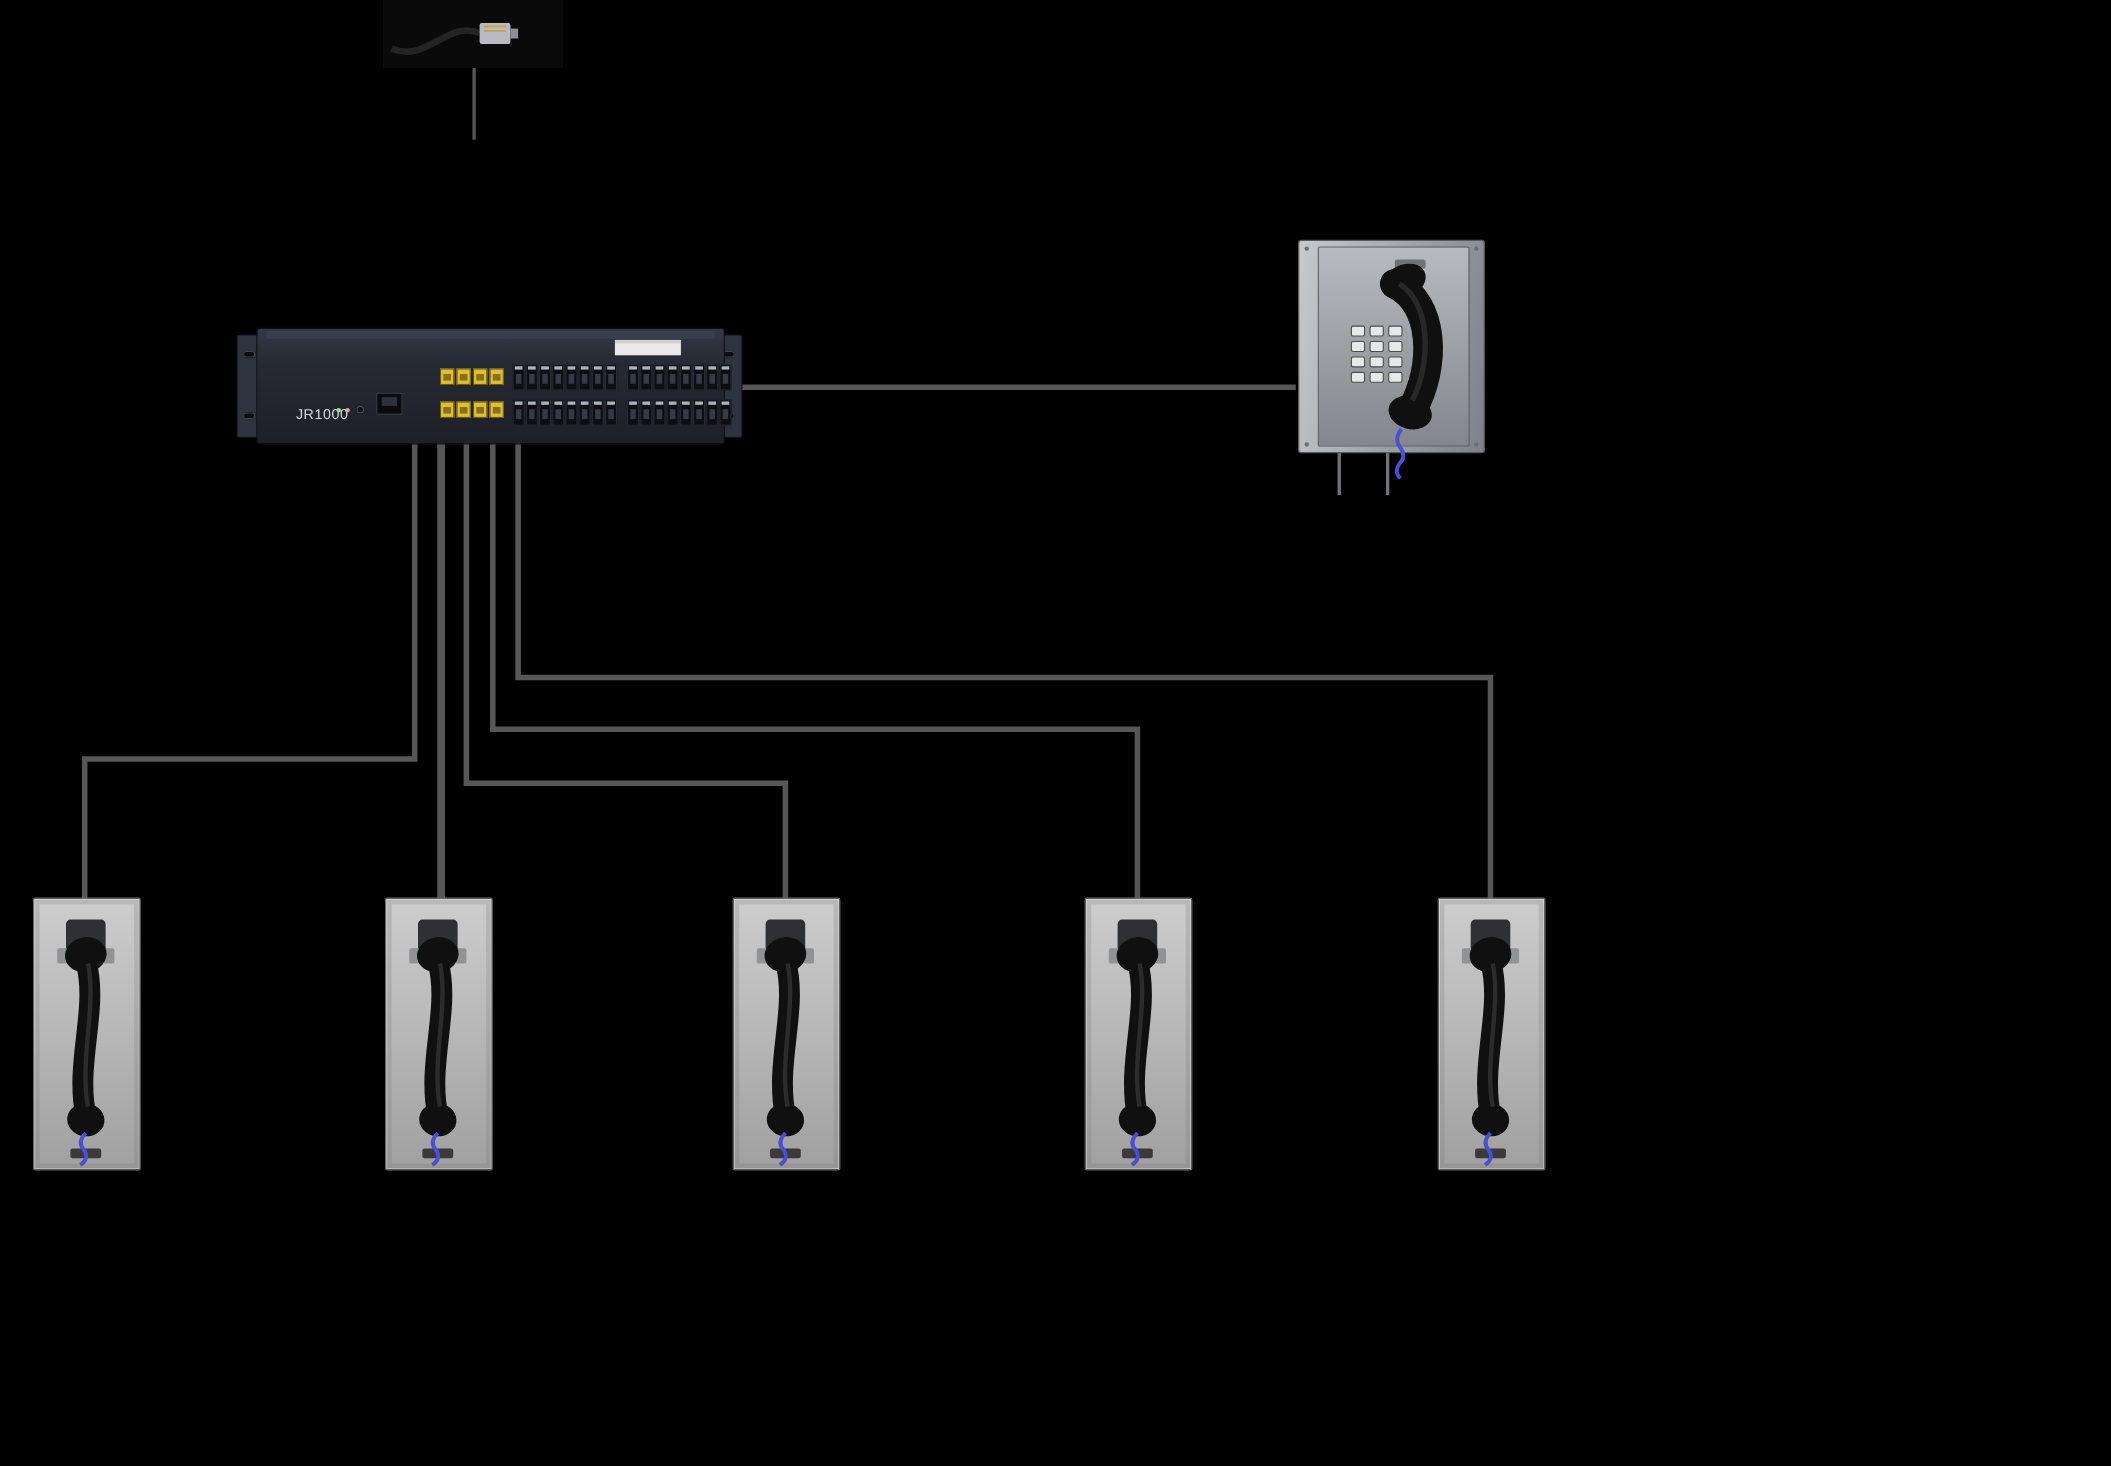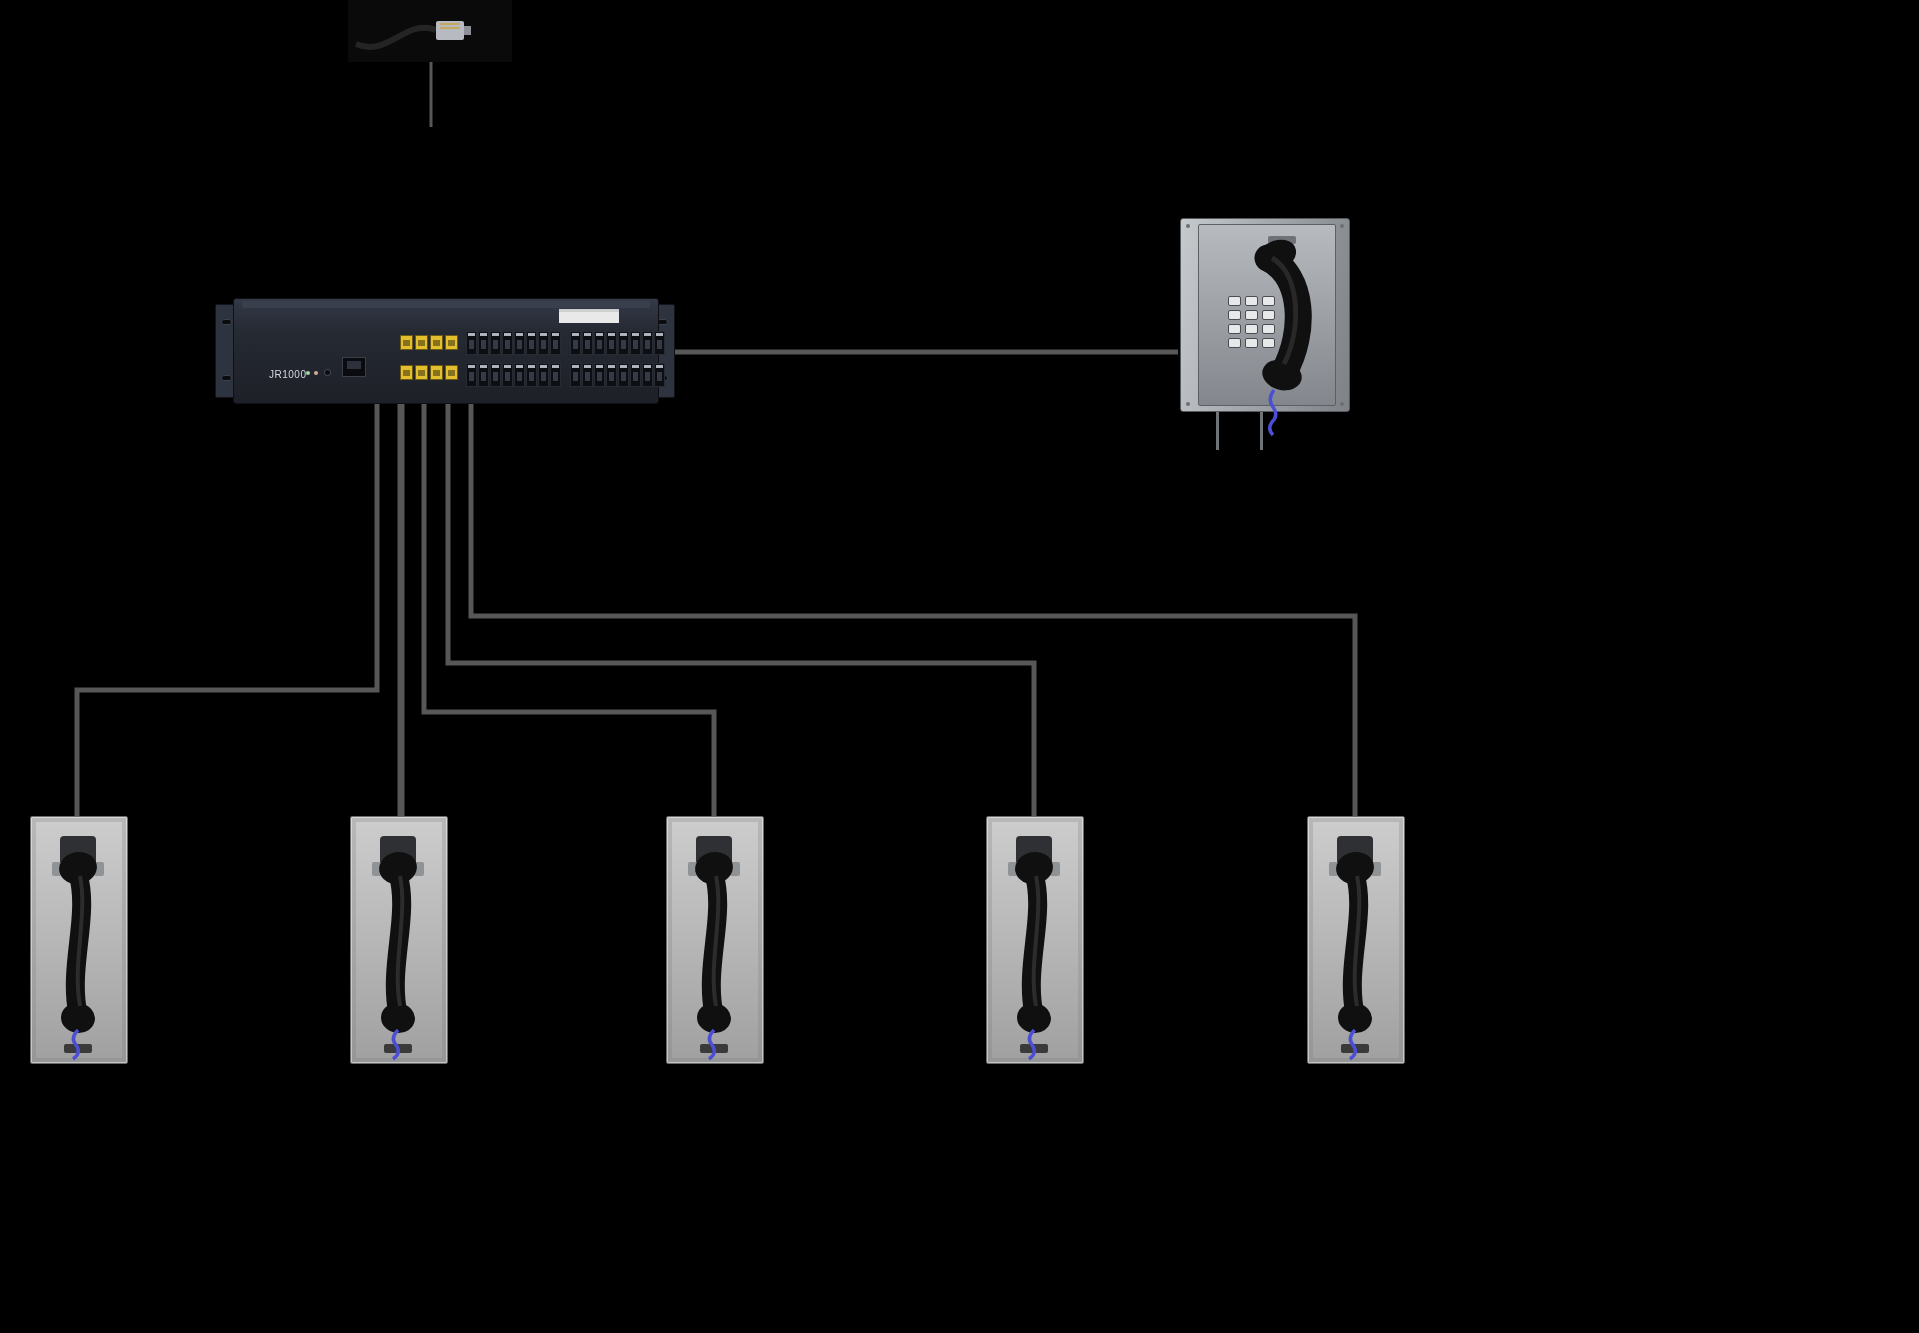--- a/index.html
+++ b/index.html
@@ -16,21 +16,21 @@
   .pbx .ear.left{left:0;}.pbx .ear.right{right:0;}
   .screw{position:absolute;left:5px;width:11px;height:6px;background:#0b0c10;border-radius:3px;
          box-shadow:inset 0 0 0 1px #3d424e;}
   .screw.s1{top:14px;}.screw.s2{top:70px;}
   .pbx .body{position:absolute;left:18px;top:0;width:424px;height:104px;
              background:linear-gradient(180deg,#343948 0%,#262a33 30%,#1d2027 100%);
              border:1px solid #0e1014;border-radius:3px;}
   .pbx .lid{position:absolute;left:8px;top:2px;right:8px;height:7px;background:#3a3f4d;border-radius:2px;}
   .sticker{position:absolute;left:325px;top:10px;width:60px;height:14px;background:#e9e9e9;
            box-shadow:inset 0 3px 0 #cfcfcf;}
-  .model{position:absolute;left:35px;top:70px;color:#d5d9df;font-size:10px;letter-spacing:.5px;}
+  .model{position:absolute;left:35px;top:70px;color:#d5d9df;font-size:13px;letter-spacing:.5px;}
   .led{position:absolute;width:4px;height:4px;border-radius:50%;}
   .led.g{left:72px;top:72px;background:#9fd89f;}
   .led.r{left:80px;top:72px;background:#d8a89f;}
   .btn-reset{position:absolute;left:90px;top:70px;width:7px;height:7px;border-radius:50%;
              background:#0c0d11;box-shadow:inset 0 0 0 1px #454a55;}
   .rj45{position:absolute;left:108px;top:58px;width:22px;height:18px;background:#0a0b0e;border:1px solid #3a3f4a;}
   .rj45 i{position:absolute;left:4px;top:3px;right:4px;height:8px;background:#2c313b;}
   .yrow{position:absolute;display:flex;gap:2px;}
   .yrow.r1{left:166px;top:36px;}.yrow.r2{left:166px;top:66px;}
   .yport{width:13px;height:15px;background:var(--yellow,#e3bf2e);border:1px solid #6d5a12;box-sizing:border-box;}

